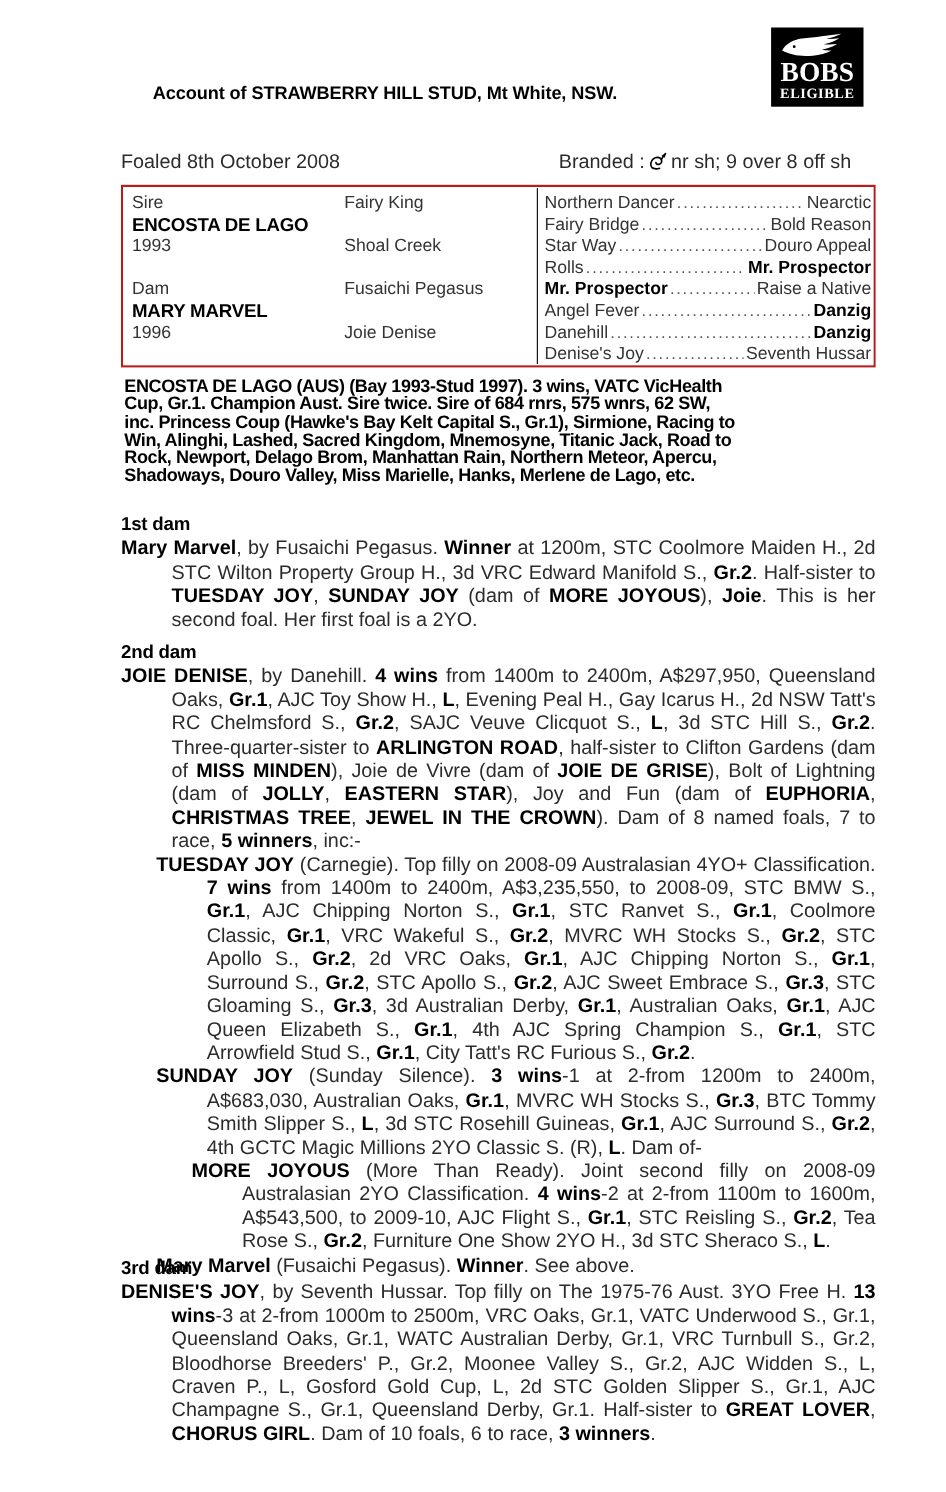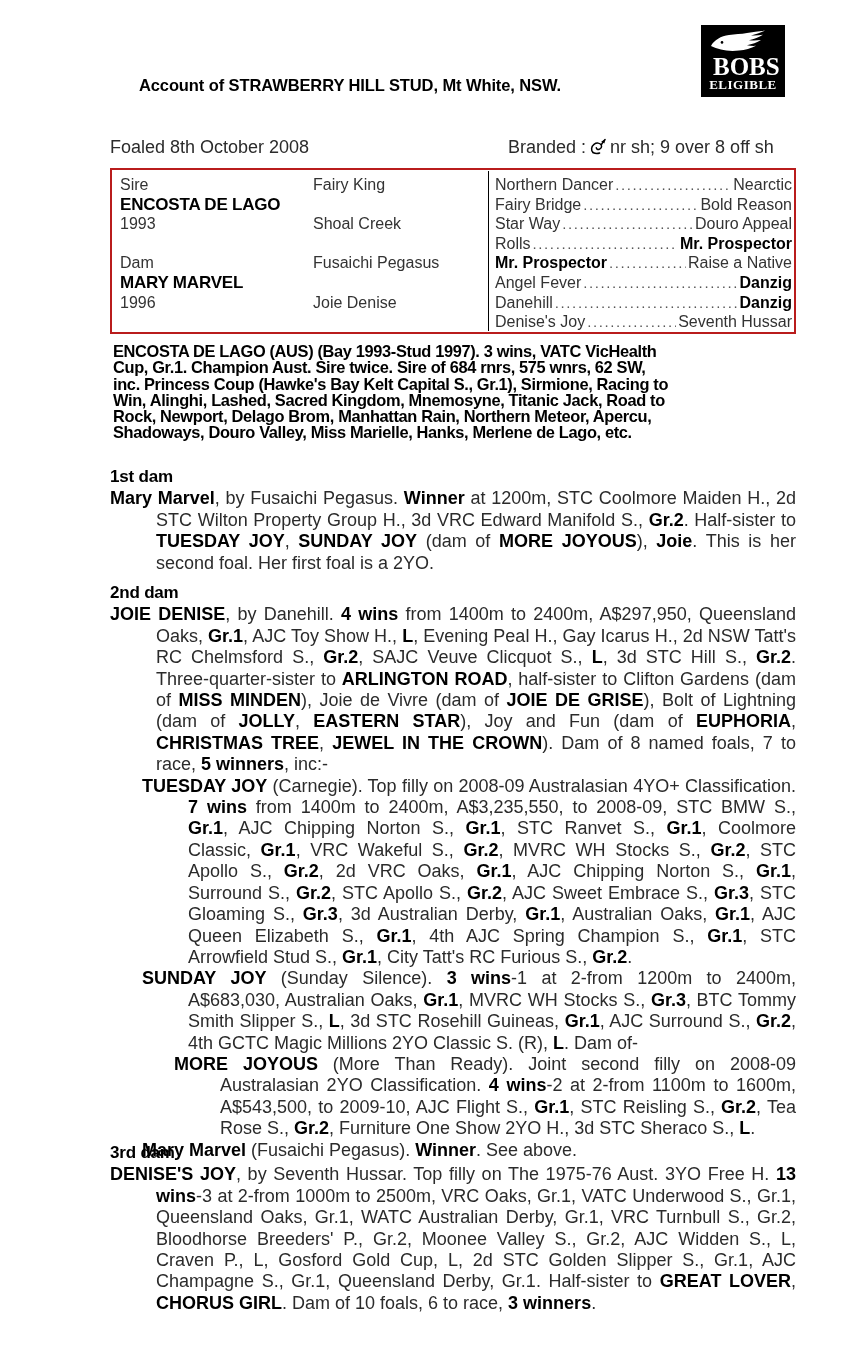--- a/index.html
+++ b/index.html
@@ -35,28 +35,27 @@
     left: 8px;
     top: 4px;
     width: 68px;
     height: 26px;
   }
   .bobs-logo .bobs-word {
     position: absolute;
     left: 0;
     top: 29px;
     width: 84px;
-    text-align: left;
+    text-align: center;
     color: #fff;
     font-family: "Liberation Serif", serif;
     font-size: 25px;
     font-weight: bold;
     letter-spacing: 0px;
     line-height: 25px;
-    padding-left: 12px;
   }
   .bobs-logo .elig-word {
     position: absolute;
     left: 0;
     top: 53px;
     width: 84px;
     text-align: center;
     color: #fff;
     font-family: "Liberation Serif", serif;
     font-size: 13px;

